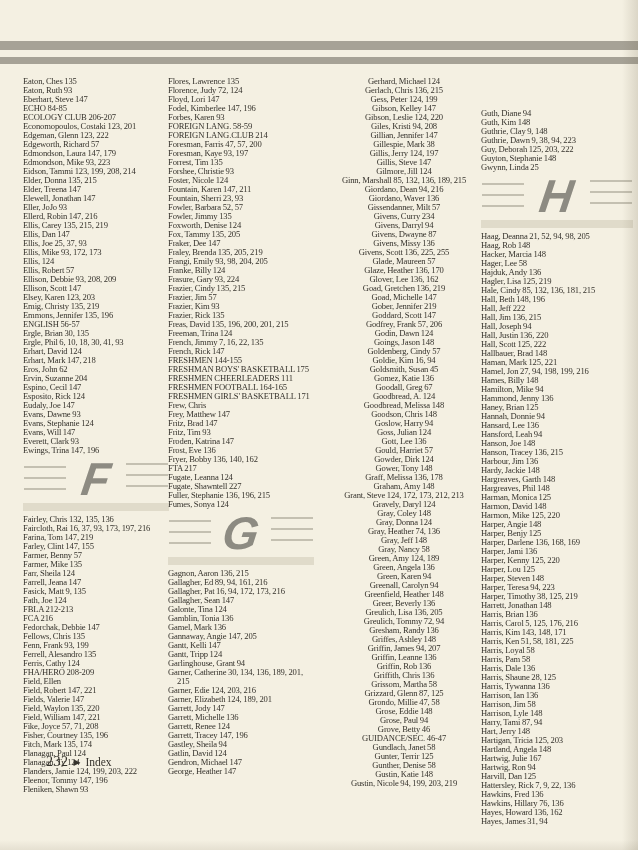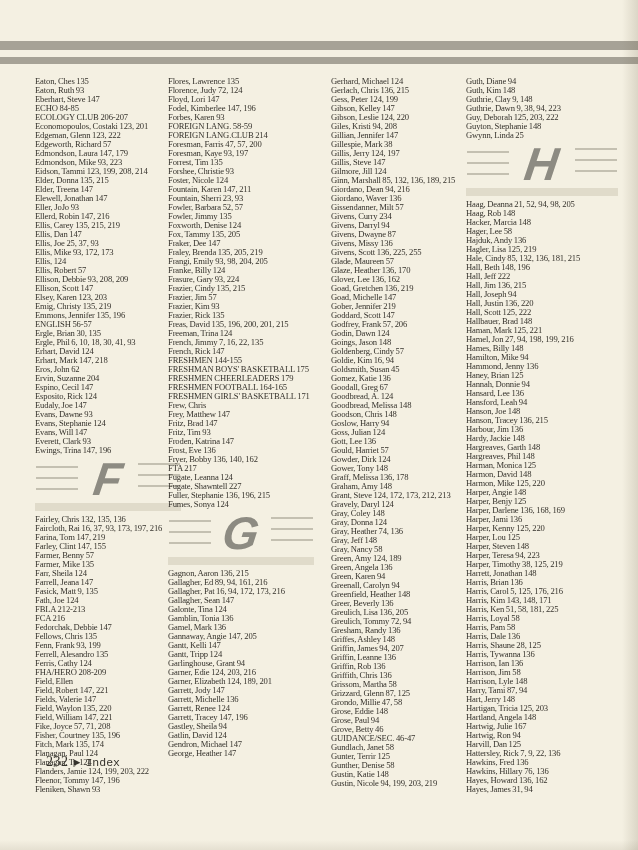--- a/index.html
+++ b/index.html
@@ -15,42 +15,42 @@
   .page-edge{position:absolute;right:0;top:0;bottom:0;width:16px;
     background:linear-gradient(to right, rgba(120,110,88,0) 0%, rgba(120,110,88,0.20) 100%);pointer-events:none;}
   .bottom-shade{position:absolute;left:0;right:0;bottom:0;height:10px;
     background:linear-gradient(to bottom, rgba(120,110,88,0), rgba(120,110,88,0.12));pointer-events:none;}
 
   .col{
     position:absolute;top:77px;width:146px;
     font-size:8.6px;line-height:9px;
     letter-spacing:-0.15px;word-spacing:-0.3px;
   }
-  #c1{left:35px;} #c2{left:168px;} #c3{left:331px;} #c4{left:466px;width:152px;}
+  #c1{left:23px;} #c2{left:168px;} #c3{left:331px;text-align:center;} #c4{left:481px;width:152px;margin-top:32px;}
   .entry{padding-left:9px;text-indent:-9px;white-space:normal;}
 
   .letter-head{position:relative;height:54px;margin:2px 0 4px;text-align:center;}
   .big-letter{
     display:inline-block;
     font-family:"Liberation Sans", sans-serif;
     font-style:italic;font-weight:bold;
     font-size:46px;line-height:44px;
     color:var(--letter,#8d8b82);
     transform:skewX(-8deg);
   }
   .speed{position:absolute;width:42px;height:26px;
     background:repeating-linear-gradient(to bottom, var(--band,#c4c0b1) 0 2px, transparent 2px 11px);}
   .speed.left{left:1px;top:9px;}
   .speed.right{right:1px;top:6px;}
   .band{position:absolute;left:0;right:0;bottom:0;height:8px;background:var(--band2,#e0dbca);}
 
   .footer{position:absolute;left:46px;top:754px;display:flex;align-items:baseline;gap:5px;}
   .footer .pagenum{font-size:14px;letter-spacing:0.5px;}
   .footer .tri{font-size:9px;position:relative;top:-1px;}
-  .footer .flabel{font-size:11.5px;font-family:Liberation Mono, monospace;}
+  .footer .flabel{font-size:11.5px;}
 </style>
 </head>
 <body>
 
 <div class="topbar b1"></div>
 <div class="topbar b2"></div>
 
 <div class="col" id="c1">
     <div class="entry">Eaton, Ches 135</div>
     <div class="entry">Eaton, Ruth 93</div>
@@ -154,21 +154,21 @@
     <div class="entry">Frazier, Cindy 135, 215</div>
     <div class="entry">Frazier, Jim 57</div>
     <div class="entry">Frazier, Kim 93</div>
     <div class="entry">Frazier, Rick 135</div>
     <div class="entry">Freas, David 135, 196, 200, 201, 215</div>
     <div class="entry">Freeman, Trina 124</div>
     <div class="entry">French, Jimmy 7, 16, 22, 135</div>
     <div class="entry">French, Rick 147</div>
     <div class="entry">FRESHMEN 144-155</div>
     <div class="entry">FRESHMAN BOYS' BASKETBALL 175</div>
-    <div class="entry">FRESHMEN CHEERLEADERS 179</div>
+    <div class="entry">FRESHMEN CHEERLEADERS 111</div>
     <div class="entry">FRESHMEN FOOTBALL 164-165</div>
     <div class="entry">FRESHMEN GIRLS' BASKETBALL 171</div>
     <div class="entry">Frew, Chris</div>
     <div class="entry">Frey, Matthew 147</div>
     <div class="entry">Fritz, Brad 147</div>
     <div class="entry">Fritz, Tim 93</div>
     <div class="entry">Froden, Katrina 147</div>
     <div class="entry">Frost, Eve 136</div>
     <div class="entry">Fryer, Bobby 136, 140, 162</div>
     <div class="entry">FTA 217</div>
@@ -181,20 +181,21 @@
     <div class="entry">Gallagher, Ed 89, 94, 161, 216</div>
     <div class="entry">Gallagher, Pat 16, 94, 172, 173, 216</div>
     <div class="entry">Gallagher, Sean 147</div>
     <div class="entry">Galonte, Tina 124</div>
     <div class="entry">Gamblin, Tonia 136</div>
     <div class="entry">Gamel, Mark 136</div>
     <div class="entry">Gannaway, Angie 147, 205</div>
     <div class="entry">Gantt, Kelli 147</div>
     <div class="entry">Gantt, Tripp 124</div>
     <div class="entry">Garlinghouse, Grant 94</div>
+    <div class="entry">Garner, Catherine 30, 134, 136, 189, 201, 215</div>
     <div class="entry">Garner, Edie 124, 203, 216</div>
     <div class="entry">Garner, Elizabeth 124, 189, 201</div>
     <div class="entry">Garrett, Jody 147</div>
     <div class="entry">Garrett, Michelle 136</div>
     <div class="entry">Garrett, Renee 124</div>
     <div class="entry">Garrett, Tracey 147, 196</div>
     <div class="entry">Gastley, Sheila 94</div>
     <div class="entry">Gatlin, David 124</div>
     <div class="entry">Gendron, Michael 147</div>
     <div class="entry">George, Heather 147</div>

